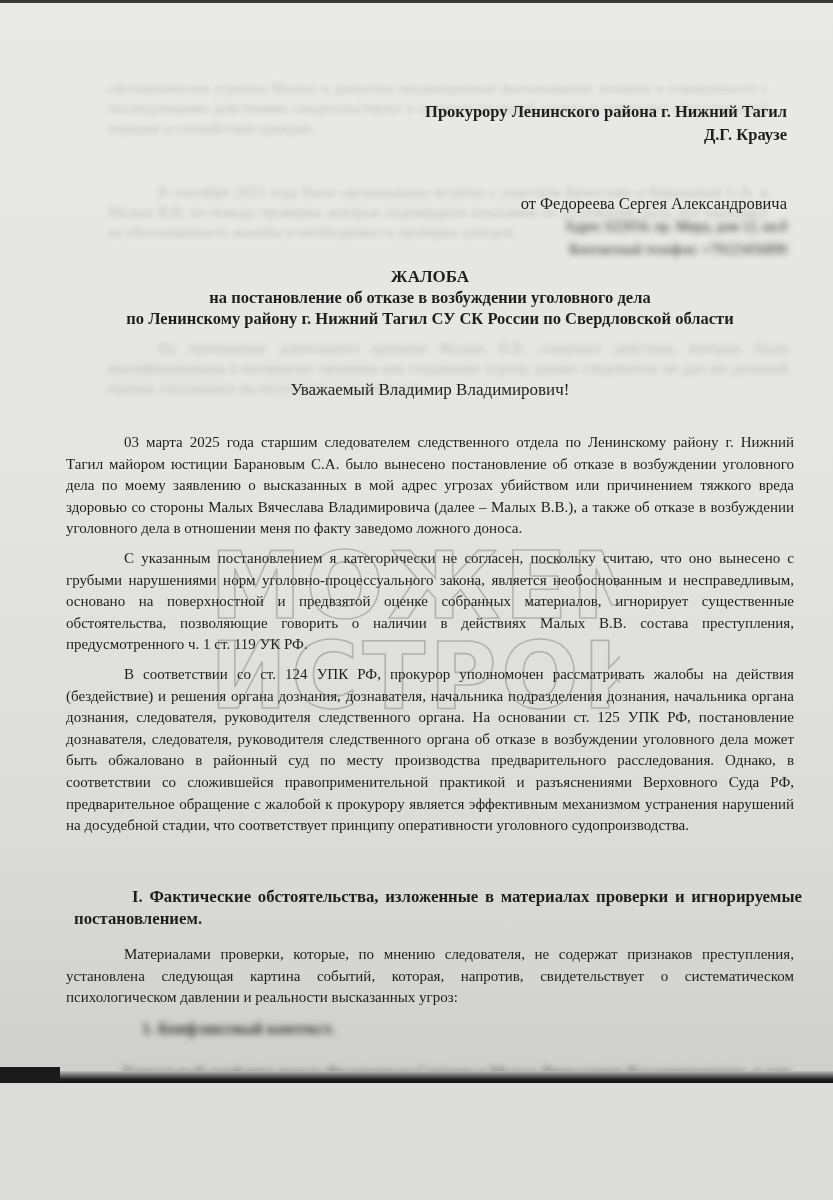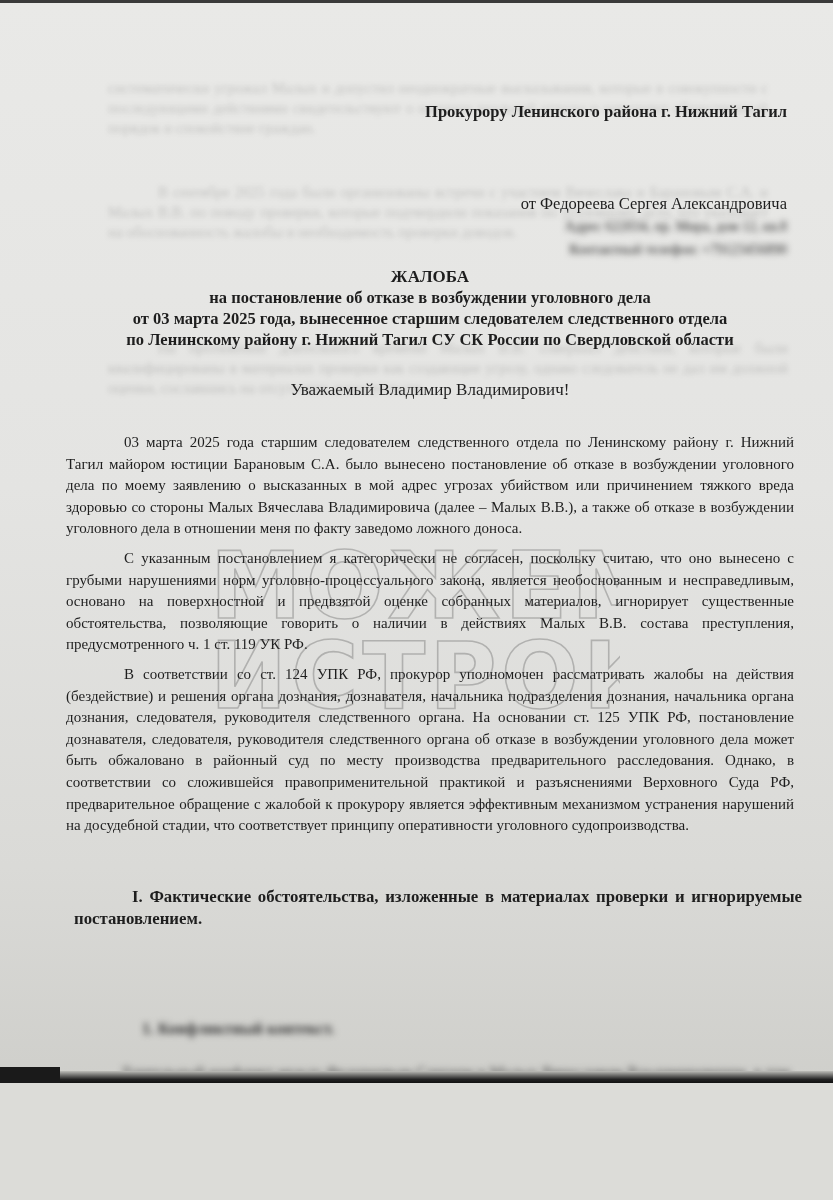--- a/index.html
+++ b/index.html
@@ -69,42 +69,43 @@
 
 <div class="page">
   <div class="top-edge"></div>
 
   <div class="ghost" style="left:108px; top:78px; width:660px;">систематически угрожал Малых и допустил неоднократные высказывания, которые в совокупности с последующими действиями свидетельствуют о наличии реальной угрозы и нарушают общественный порядок и спокойствие граждан.</div>
   <div class="ghost" style="left:108px; top:182px; width:660px; text-indent:50px;">В сентябре 2025 года были организованы встречи с участием Вячеслава и Барановым С.А. и Малых В.В. по поводу проверки, которые подтвердили показания по уголовному делу, что указывает на обоснованность жалобы и необходимость проверки доводов.</div>
   <div class="ghost" style="left:108px; top:338px; width:680px; text-indent:50px;">На протяжении длительного времени Малых В.В. совершал действия, которые были квалифицированы в материалах проверки как создающие угрозу, однако следователь не дал им должной оценки, сославшись на отсутствие доказательств.</div>
 
   <div class="addressee">
     <div>Прокурору Ленинского района г. Нижний Тагил</div>
+    <div>Д.Г. Краузе</div>
   </div>
 
   <div class="sender">
     <div>от Федореева Сергея Александровича</div>
     <div class="blurred">Адрес 622034, пр. Мира, дом 12, кв.8</div>
     <div class="blurred">Контактный телефон: +79123456890</div>
   </div>
 
   <div class="title-block">
     <div class="title-main">ЖАЛОБА</div>
     <div>на постановление об отказе в возбуждении уголовного дела</div>
-    <div>от 03 марта 2025 года, вынесенное старшим следователем следственного отдела</div>
     <div>по Ленинскому району г. Нижний Тагил СУ СК России по Свердловской области</div>
   </div>
 
   <div class="salutation">Уважаемый Владимир Владимирович!</div>
 
   <div class="para p1">03 марта 2025 года старшим следователем следственного отдела по Ленинскому району г. Нижний Тагил майором юстиции Барановым С.А. было вынесено постановление об отказе в возбуждении уголовного дела по моему заявлению о высказанных в мой адрес угрозах убийством или причинением тяжкого вреда здоровью со стороны Малых Вячеслава Владимировича (далее – Малых В.В.), а также об отказе в возбуждении уголовного дела в отношении меня по факту заведомо ложного доноса.</div>
   <div class="para p2">С указанным постановлением я категорически не согласен, поскольку считаю, что оно вынесено с грубыми нарушениями норм уголовно-процессуального закона, является необоснованным и несправедливым, основано на поверхностной и предвзятой оценке собранных материалов, игнорирует существенные обстоятельства, позволяющие говорить о наличии в действиях Малых В.В. состава преступления, предусмотренного ч. 1 ст. 119 УК РФ.</div>
   <div class="para p3">В соответствии со ст. 124 УПК РФ, прокурор уполномочен рассматривать жалобы на действия (бездействие) и решения органа дознания, дознавателя, начальника подразделения дознания, начальника органа дознания, следователя, руководителя следственного органа. На основании ст. 125 УПК РФ, постановление дознавателя, следователя, руководителя следственного органа об отказе в возбуждении уголовного дела может быть обжаловано в районный суд по месту производства предварительного расследования. Однако, в соответствии со сложившейся правоприменительной практикой и разъяснениями Верховного Суда РФ, предварительное обращение с жалобой к прокурору является эффективным механизмом устранения нарушений на досудебной стадии, что соответствует принципу оперативности уголовного судопроизводства.</div>
 
   <div class="section-heading">I. Фактические обстоятельства, изложенные в материалах проверки и игнорируемые постановлением.</div>
+  <div class="para p4">Материалами проверки, которые, по мнению следователя, не содержат признаков преступления, установлена следующая картина событий, которая, напротив, свидетельствует о систематическом психологическом давлении и реальности высказанных угроз:</div>
 
   <div class="blur-bottom blur-h2">1. Конфликтный контекст.</div>
   <div class="blur-bottom blur-p">Длительный конфликт между Федореевым Сергеем и Малых Вячеславом Владимировичем, в том числе связанный с имущественными спорами и личной неприязнью, которая проявлялась систематически.</div>
 
   <svg class="watermark" viewBox="0 0 420 170">
     <g fill="none" stroke="rgba(90,90,90,0.35)" stroke-width="1.6" font-family="DejaVu Sans, sans-serif" font-weight="bold">
       <text x="10" y="78" font-size="92" letter-spacing="4">МОЖЕМ</text>
       <text x="10" y="168" font-size="92" letter-spacing="4">ИСТРОК</text>
     </g>
   </svg>

